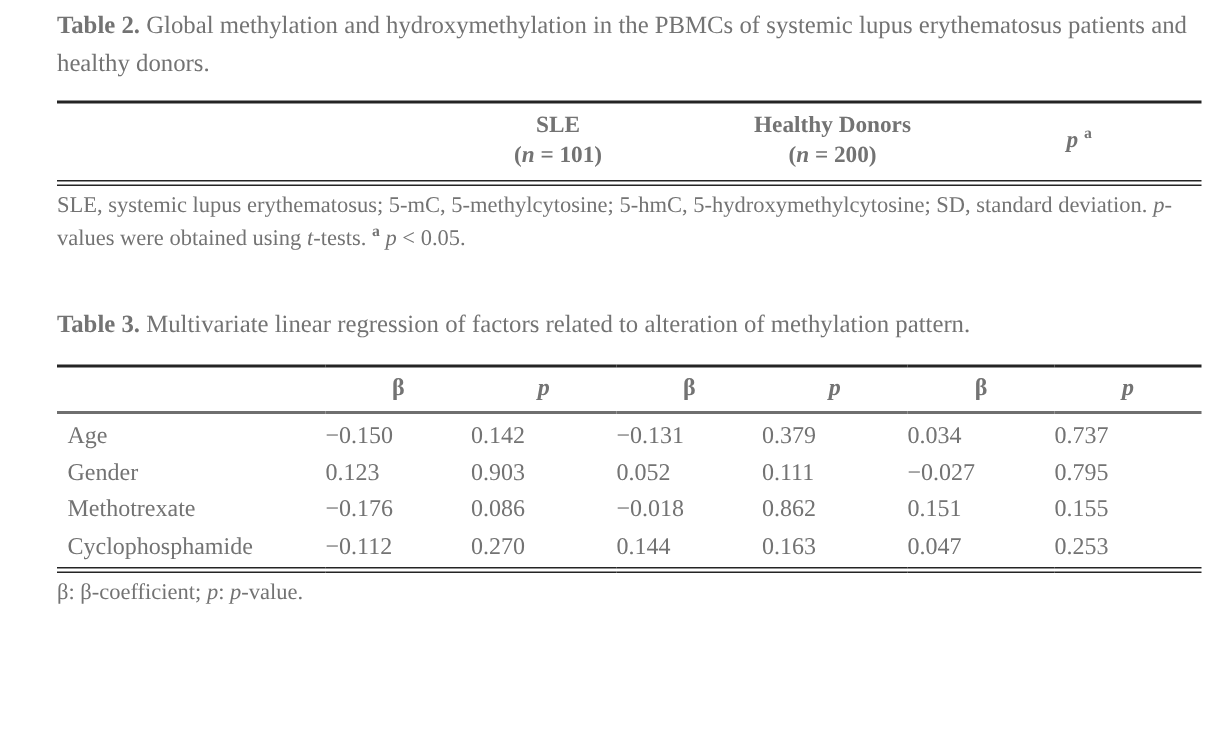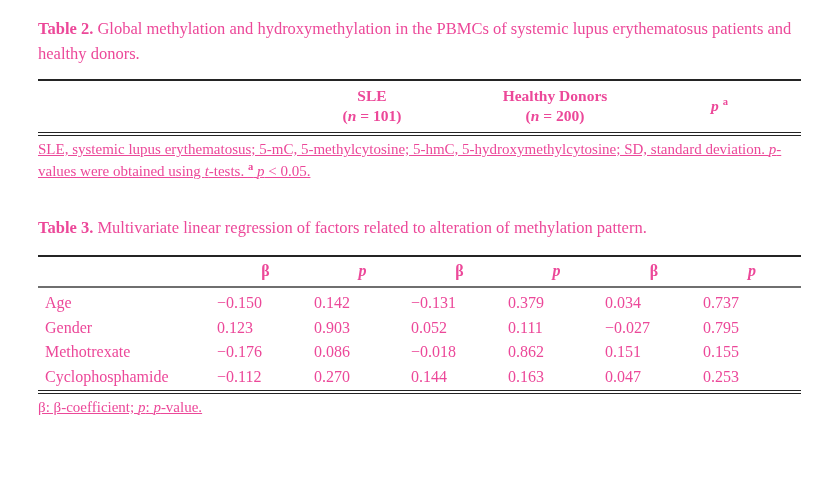--- a/index.html
+++ b/index.html
@@ -1,19 +1,19 @@
 <!DOCTYPE html>
 <html><head>
 <meta charset="utf-8">
 <style>
   html,body{margin:0;padding:0;background:#ffffff;}
   .page{
     width:816px;height:491px;background:#ffffff;box-sizing:border-box;
-    padding:16px 15px 0 38px;
-    font-family:"Liberation Serif", serif;color:#ec4899;overflow:hidden;
+    padding:4px 15px 0 38px;
+    font-family:"Liberation Serif", serif;color:#737373;overflow:hidden;
   }
   .caption{font-size:16.5px;line-height:25px;margin:0;max-width:763px;}
   .caption .cap-label{font-weight:bold;}
   table{border-collapse:collapse;width:763px;table-layout:fixed;}
   .sci-table{border-top:2.5px solid #242424;border-bottom:4px double #242424;margin-top:13px;font-family:Liberation Serif, serif;}
   
   .t2 thead th{border-bottom:2px solid #7d7d7d;font-weight:bold;font-size:15.5px;
     text-align:center;vertical-align:middle;padding:5px 0 6px;line-height:20px;}
   .t2 tbody td{font-size:16px;text-align:center;padding:1.5px 0;line-height:21px;}
   .t2 tbody tr:first-child td{padding-top:4px;}
@@ -22,21 +22,21 @@
   
   .t3{margin-top:15px;}
   .t3 th.grp{font-weight:bold;font-size:15.5px;text-align:center;padding:4px 0 3px;line-height:20px;}
   .t3 th.cmid{border-bottom:1.5px solid #5f5f5f;}
   .t3 th.sub{font-size:16px;text-align:center;padding:4px 0 5px;line-height:20px;
     border-bottom:2px solid #6f6f6f;font-weight:bold;}
   .t3 th.sub-p{font-style:italic;}
   .t3 tbody td{font-size:16px;text-align:left;padding:1.5px 0;line-height:21.5px;}
   .t3 tbody tr:first-child td{padding-top:4px;}
   .t3 tbody tr:last-child td{padding-bottom:3px;margin-left:44px;}
-  .footnote{font-size:15px;line-height:21.5px;margin:3px 0 0 0;max-width:763px;text-decoration:underline;}
+  .footnote{font-size:15px;line-height:21.5px;margin:3px 0 0 0;max-width:763px;}
   .gap{height:33px;}
   
   .seg-normal{}
   .seg-bold{font-weight:bold;}
   .seg-italic{font-style:italic;}
   .seg-bold-italic{font-weight:bold;font-style:italic;}
   .seg-sup{font-weight:bold;font-size:10.5px;vertical-align:super;line-height:0;}
 </style>
 </head>
 <body>

